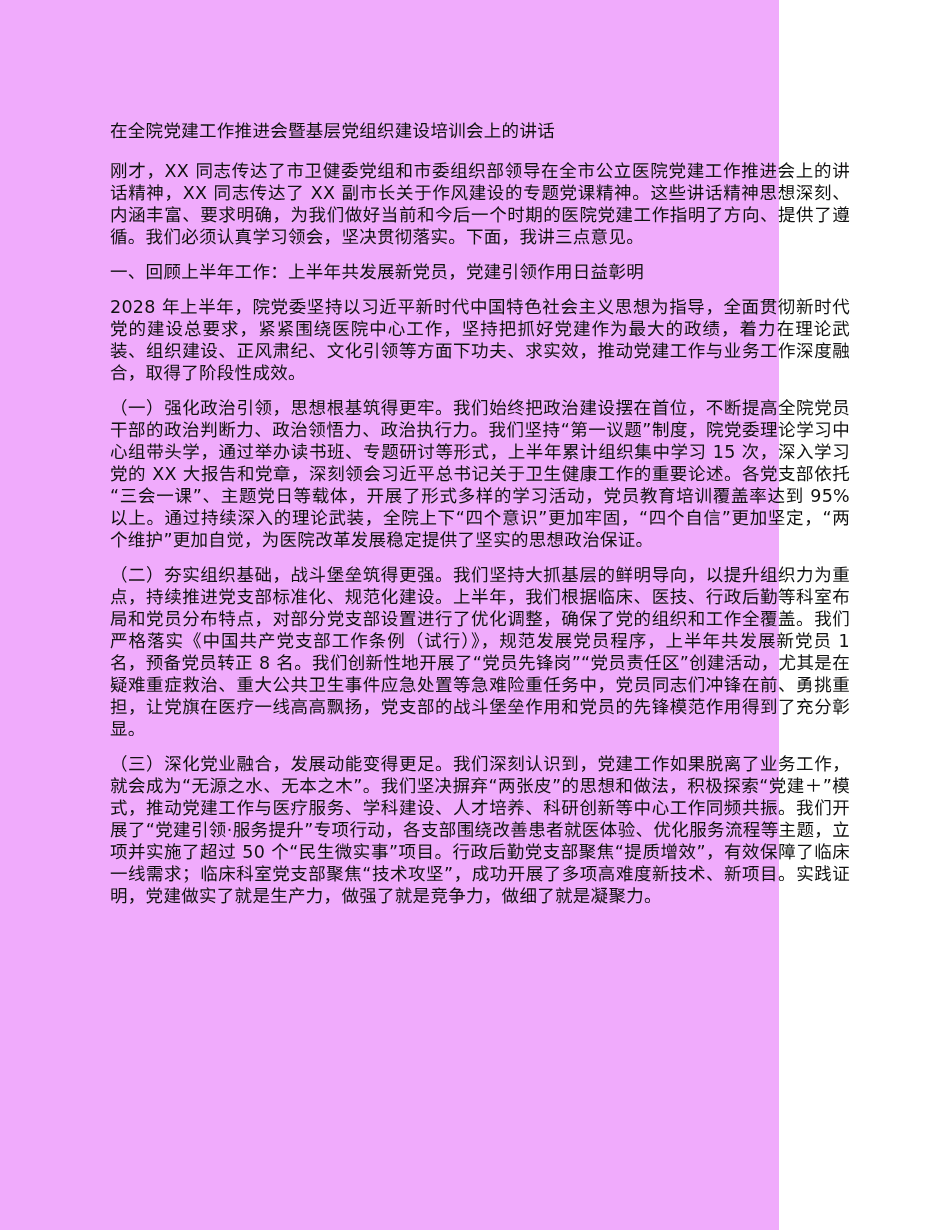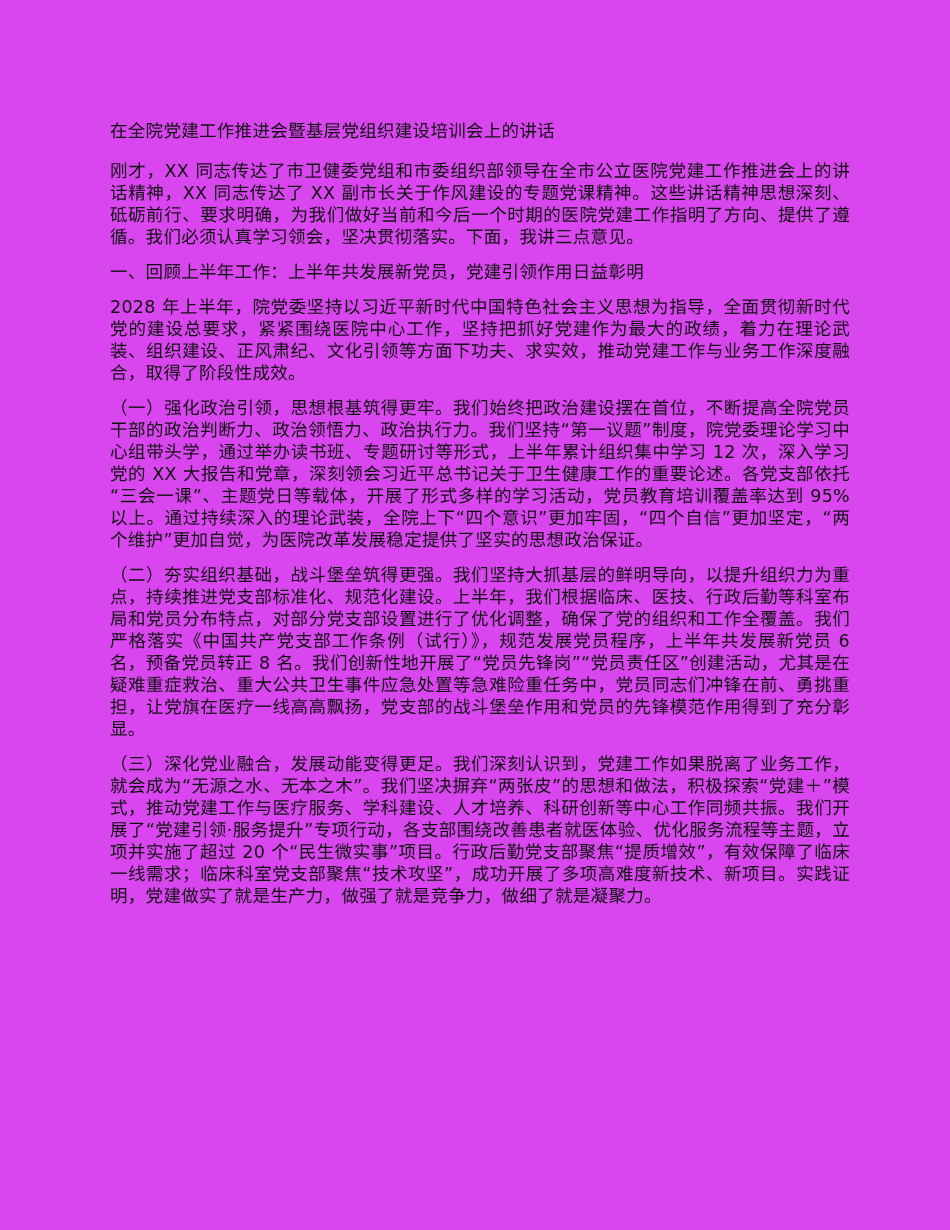--- a/index.html
+++ b/index.html
@@ -9,23 +9,23 @@
   }
   body {
     width: 950px;
     height: 1230px;
     overflow: hidden;
     font-family: "DejaVu Sans", "Liberation Sans", sans-serif;
     color: #111111;
   }
   .page {
     position: relative;
-    width: 950px;
+    width: 779px;
     height: 1230px;
-    background: #d946ef;
+    background: #f0abfc;
   }
   .content {
     position: absolute;
     top: 120px;
     left: 110px;
     width: 740px;
   }
   .doc-title,
   .section-heading,
   .para,
@@ -45,25 +45,25 @@
 </style>
 </head>
 <body>
 
 <div class="page">
   <div class="content">
     <h1 class="doc-title">在全院党建工作推进会暨基层党组织建设培训会上的讲话</h1>
 
 
 
-    <p class="para">刚才，XX 同志传达了市卫健委党组和市委组织部领导在全市公立医院党建工作推进会上的讲话精神，XX 同志传达了 XX 副市长关于作风建设的专题党课精神。这些讲话精神思想深刻、砥砺前行、要求明确，为我们做好当前和今后一个时期的医院党建工作指明了方向、提供了遵循。我们必须认真学习领会，坚决贯彻落实。下面，我讲三点意见。</p>
+    <p class="para">刚才，XX 同志传达了市卫健委党组和市委组织部领导在全市公立医院党建工作推进会上的讲话精神，XX 同志传达了 XX 副市长关于作风建设的专题党课精神。这些讲话精神思想深刻、内涵丰富、要求明确，为我们做好当前和今后一个时期的医院党建工作指明了方向、提供了遵循。我们必须认真学习领会，坚决贯彻落实。下面，我讲三点意见。</p>
 
     <h2 class="section-heading">一、回顾上半年工作：上半年共发展新党员，党建引领作用日益彰明</h2>
 
     <p class="para">2028 年上半年，院党委坚持以习近平新时代中国特色社会主义思想为指导，全面贯彻新时代党的建设总要求，紧紧围绕医院中心工作，坚持把抓好党建作为最大的政绩，着力在理论武装、组织建设、正风肃纪、文化引领等方面下功夫、求实效，推动党建工作与业务工作深度融合，取得了阶段性成效。</p>
 
-    <p class="para">（一）强化政治引领，思想根基筑得更牢。我们始终把政治建设摆在首位，不断提高全院党员干部的政治判断力、政治领悟力、政治执行力。我们坚持“第一议题”制度，院党委理论学习中心组带头学，通过举办读书班、专题研讨等形式，上半年累计组织集中学习 12 次，深入学习党的 XX 大报告和党章，深刻领会习近平总书记关于卫生健康工作的重要论述。各党支部依托“三会一课”、主题党日等载体，开展了形式多样的学习活动，党员教育培训覆盖率达到 95%以上。通过持续深入的理论武装，全院上下“四个意识”更加牢固，“四个自信”更加坚定，“两个维护”更加自觉，为医院改革发展稳定提供了坚实的思想政治保证。</p>
+    <p class="para">（一）强化政治引领，思想根基筑得更牢。我们始终把政治建设摆在首位，不断提高全院党员干部的政治判断力、政治领悟力、政治执行力。我们坚持“第一议题”制度，院党委理论学习中心组带头学，通过举办读书班、专题研讨等形式，上半年累计组织集中学习 15 次，深入学习党的 XX 大报告和党章，深刻领会习近平总书记关于卫生健康工作的重要论述。各党支部依托“三会一课”、主题党日等载体，开展了形式多样的学习活动，党员教育培训覆盖率达到 95%以上。通过持续深入的理论武装，全院上下“四个意识”更加牢固，“四个自信”更加坚定，“两个维护”更加自觉，为医院改革发展稳定提供了坚实的思想政治保证。</p>
 
-    <p class="para">（二）夯实组织基础，战斗堡垒筑得更强。我们坚持大抓基层的鲜明导向，以提升组织力为重点，持续推进党支部标准化、规范化建设。上半年，我们根据临床、医技、行政后勤等科室布局和党员分布特点，对部分党支部设置进行了优化调整，确保了党的组织和工作全覆盖。我们严格落实《中国共产党支部工作条例（试行）》，规范发展党员程序，上半年共发展新党员 6 名，预备党员转正 8 名。我们创新性地开展了“党员先锋岗”“党员责任区”创建活动，尤其是在疑难重症救治、重大公共卫生事件应急处置等急难险重任务中，党员同志们冲锋在前、勇挑重担，让党旗在医疗一线高高飘扬，党支部的战斗堡垒作用和党员的先锋模范作用得到了充分彰显。</p>
+    <p class="para">（二）夯实组织基础，战斗堡垒筑得更强。我们坚持大抓基层的鲜明导向，以提升组织力为重点，持续推进党支部标准化、规范化建设。上半年，我们根据临床、医技、行政后勤等科室布局和党员分布特点，对部分党支部设置进行了优化调整，确保了党的组织和工作全覆盖。我们严格落实《中国共产党支部工作条例（试行）》，规范发展党员程序，上半年共发展新党员 1 名，预备党员转正 8 名。我们创新性地开展了“党员先锋岗”“党员责任区”创建活动，尤其是在疑难重症救治、重大公共卫生事件应急处置等急难险重任务中，党员同志们冲锋在前、勇挑重担，让党旗在医疗一线高高飘扬，党支部的战斗堡垒作用和党员的先锋模范作用得到了充分彰显。</p>
 
-    <p class="para">（三）深化党业融合，发展动能变得更足。我们深刻认识到，党建工作如果脱离了业务工作，就会成为“无源之水、无本之木”。我们坚决摒弃“两张皮”的思想和做法，积极探索“党建＋”模式，推动党建工作与医疗服务、学科建设、人才培养、科研创新等中心工作同频共振。我们开展了“党建引领·服务提升”专项行动，各支部围绕改善患者就医体验、优化服务流程等主题，立项并实施了超过 20 个“民生微实事”项目。行政后勤党支部聚焦“提质增效”，有效保障了临床一线需求；临床科室党支部聚焦“技术攻坚”，成功开展了多项高难度新技术、新项目。实践证明，党建做实了就是生产力，做强了就是竞争力，做细了就是凝聚力。</p>
+    <p class="para">（三）深化党业融合，发展动能变得更足。我们深刻认识到，党建工作如果脱离了业务工作，就会成为“无源之水、无本之木”。我们坚决摒弃“两张皮”的思想和做法，积极探索“党建＋”模式，推动党建工作与医疗服务、学科建设、人才培养、科研创新等中心工作同频共振。我们开展了“党建引领·服务提升”专项行动，各支部围绕改善患者就医体验、优化服务流程等主题，立项并实施了超过 50 个“民生微实事”项目。行政后勤党支部聚焦“提质增效”，有效保障了临床一线需求；临床科室党支部聚焦“技术攻坚”，成功开展了多项高难度新技术、新项目。实践证明，党建做实了就是生产力，做强了就是竞争力，做细了就是凝聚力。</p>
   </div>
 </div>
 
 </body></html>

